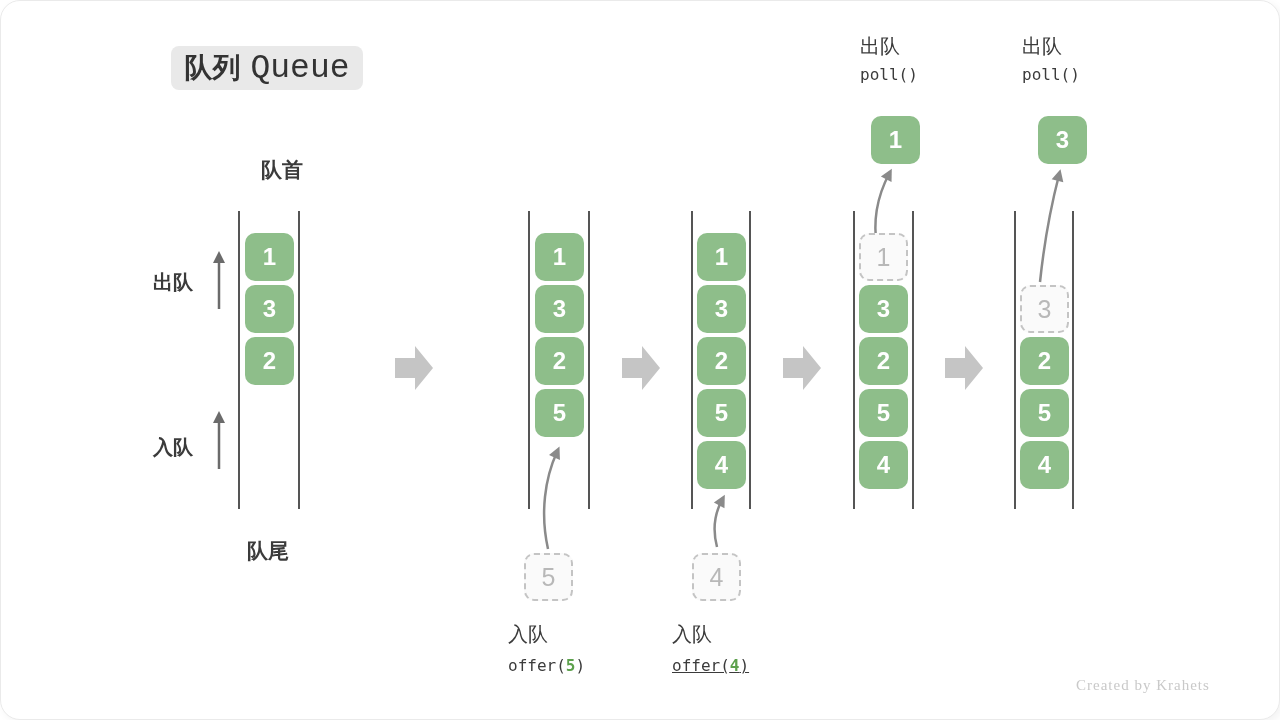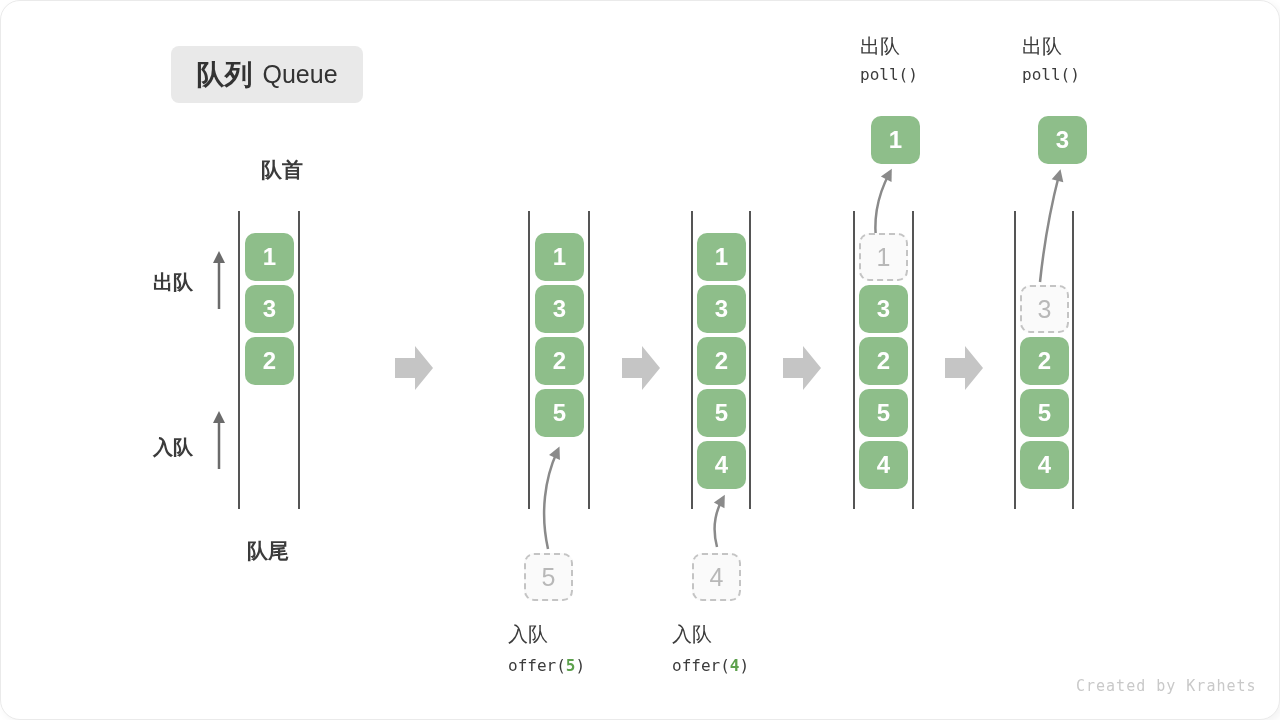--- a/index.html
+++ b/index.html
@@ -5,25 +5,25 @@
   html,body{margin:0;padding:0;background:#fff;}
   #canvas{
     position:relative;width:1280px;height:720px;background:#ffffff;
     border:1px solid #eaeaea;border-radius:20px;box-sizing:border-box;
     box-shadow:3px 3px 8px rgba(0,0,0,0.05);
     font-family:"Liberation Sans",sans-serif;color:#3b3b3b;overflow:hidden;
   }
   .abs{position:absolute;}
   
   .title-box{
-    left:170px;top:45px;width:192px;height:57px;background:#e9e9e9;border-radius:8px;
+    left:170px;top:45px;width:192px;height:44px;background:#e9e9e9;border-radius:8px;
     display:flex;align-items:center;justify-content:center;gap:10px;
   }
   .title-zh{font-size:28px;font-weight:700;color:#333;}
-  .title-en{font-family:Liberation Sans, sans-serif;font-size:25px;color:#333;}
+  .title-en{font-family:Liberation Mono, monospace;font-size:33px;color:#333;}
   
   .lab-bold{font-size:21px;font-weight:700;color:#3b3b3b;}
   .side-label{font-size:20px;font-weight:700;color:#3b3b3b;}
   .op-zh{font-size:20px;font-weight:400;color:#3b3b3b;}
   .op-code{font-family:"DejaVu Sans Mono","Liberation Mono",monospace;font-size:16px;color:#3b3b3b;white-space:pre;}
   .op-arg{color:#5da14d;font-weight:700;}
   
   .wall{width:2px;top:210px;height:298px;background:#555;}
   
   .qbox{
@@ -98,21 +98,21 @@
 
   <div class="abs wall" style="left:690px;"></div>
   <div class="abs wall" style="left:748px;"></div>
   <div class="abs qbox" style="left:696px;top:232px;">1</div>
   <div class="abs qbox" style="left:696px;top:284px;">3</div>
   <div class="abs qbox" style="left:696px;top:336px;">2</div>
   <div class="abs qbox" style="left:696px;top:388px;">5</div>
   <div class="abs qbox" style="left:696px;top:440px;">4</div>
   <div class="abs qbox dashed" style="left:691px;top:552px;">4</div>
   <div class="abs op-zh" style="left:671px;top:620px;">入队</div>
-  <div class="abs op-code" style="left:671px;top:655px;"><span>offer(</span><span class="op-arg">4</span><span>)</span></div>
+  <div class="abs op-code" style="left:671px;top:655px;text-decoration:underline;"><span>offer(</span><span class="op-arg">4</span><span>)</span></div>
 
   <div class="abs wall" style="left:852px;"></div>
   <div class="abs wall" style="left:911px;"></div>
   <div class="abs qbox dashed" style="left:858px;top:232px;">1</div>
   <div class="abs qbox" style="left:858px;top:284px;">3</div>
   <div class="abs qbox" style="left:858px;top:336px;">2</div>
   <div class="abs qbox" style="left:858px;top:388px;">5</div>
   <div class="abs qbox" style="left:858px;top:440px;">4</div>
   <div class="abs qbox" style="left:870px;top:115px;">1</div>
   <div class="abs op-zh" style="left:859px;top:32px;">出队</div>
@@ -121,15 +121,15 @@
   <div class="abs wall" style="left:1013px;"></div>
   <div class="abs wall" style="left:1071px;"></div>
   <div class="abs qbox dashed" style="left:1019px;top:284px;">3</div>
   <div class="abs qbox" style="left:1019px;top:336px;">2</div>
   <div class="abs qbox" style="left:1019px;top:388px;">5</div>
   <div class="abs qbox" style="left:1019px;top:440px;">4</div>
   <div class="abs qbox" style="left:1037px;top:115px;">3</div>
   <div class="abs op-zh" style="left:1021px;top:32px;">出队</div>
   <div class="abs op-code" style="left:1021px;top:64px;">poll()</div>
 
-  <div class="abs watermark" style="left:1075px;top:676px;">Created by Krahets</div>
+  <div class="abs watermark" style="left:1075px;top:676px;font-family:Liberation Serif, serif;">Created by Krahets</div>
 
 </div>
 
 </body></html>

